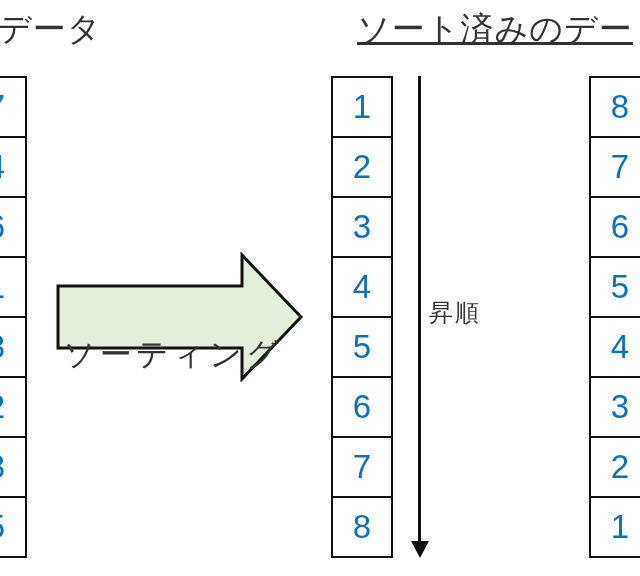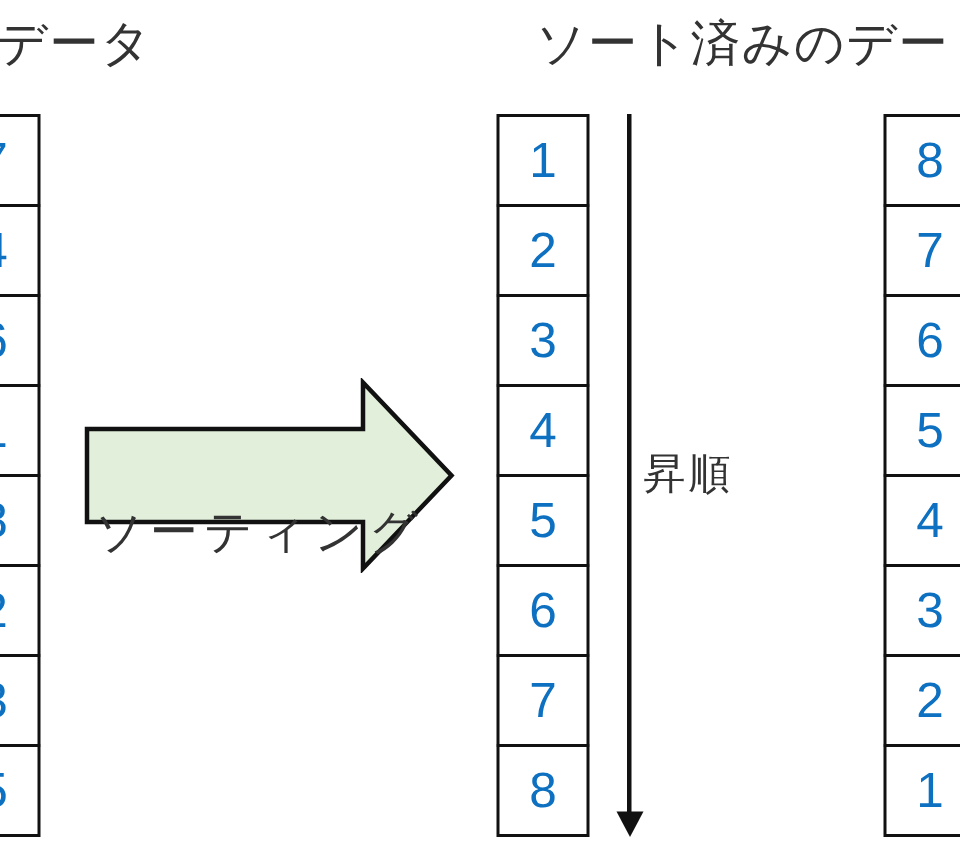--- a/index.html
+++ b/index.html
@@ -51,30 +51,30 @@
   }
   #asc-arrow .head {
     position: absolute; left: 7px; top: 465px;
     width: 0; height: 0;
     border-left: 9px solid transparent;
     border-right: 9px solid transparent;
     border-top: 17px solid var(--line, #111);
   }
   #asc-label {
     position: absolute; left: 429px; top: 297px;
-    font-size: 28px; color: var(--text, #333);
+    font-size: 24px; color: var(--text, #333);
     white-space: nowrap; letter-spacing: 2px;
   }
 </style>
 </head>
 <body>
 
 <div class="title" style="left:-2px; top:7px;">データ</div>
 
-<div class="title" style="left:357px; top:7px;">ソート済みのデー</div>
+<div class="title" style="left:357px; top:7px;text-decoration:underline;">ソート済みのデー</div>
 
 <div class="col" id="unsorted-col">
     <div class="cell">7</div>
     <div class="cell">4</div>
     <div class="cell">6</div>
     <div class="cell">1</div>
     <div class="cell">8</div>
     <div class="cell">2</div>
     <div class="cell">3</div>
     <div class="cell">5</div>

